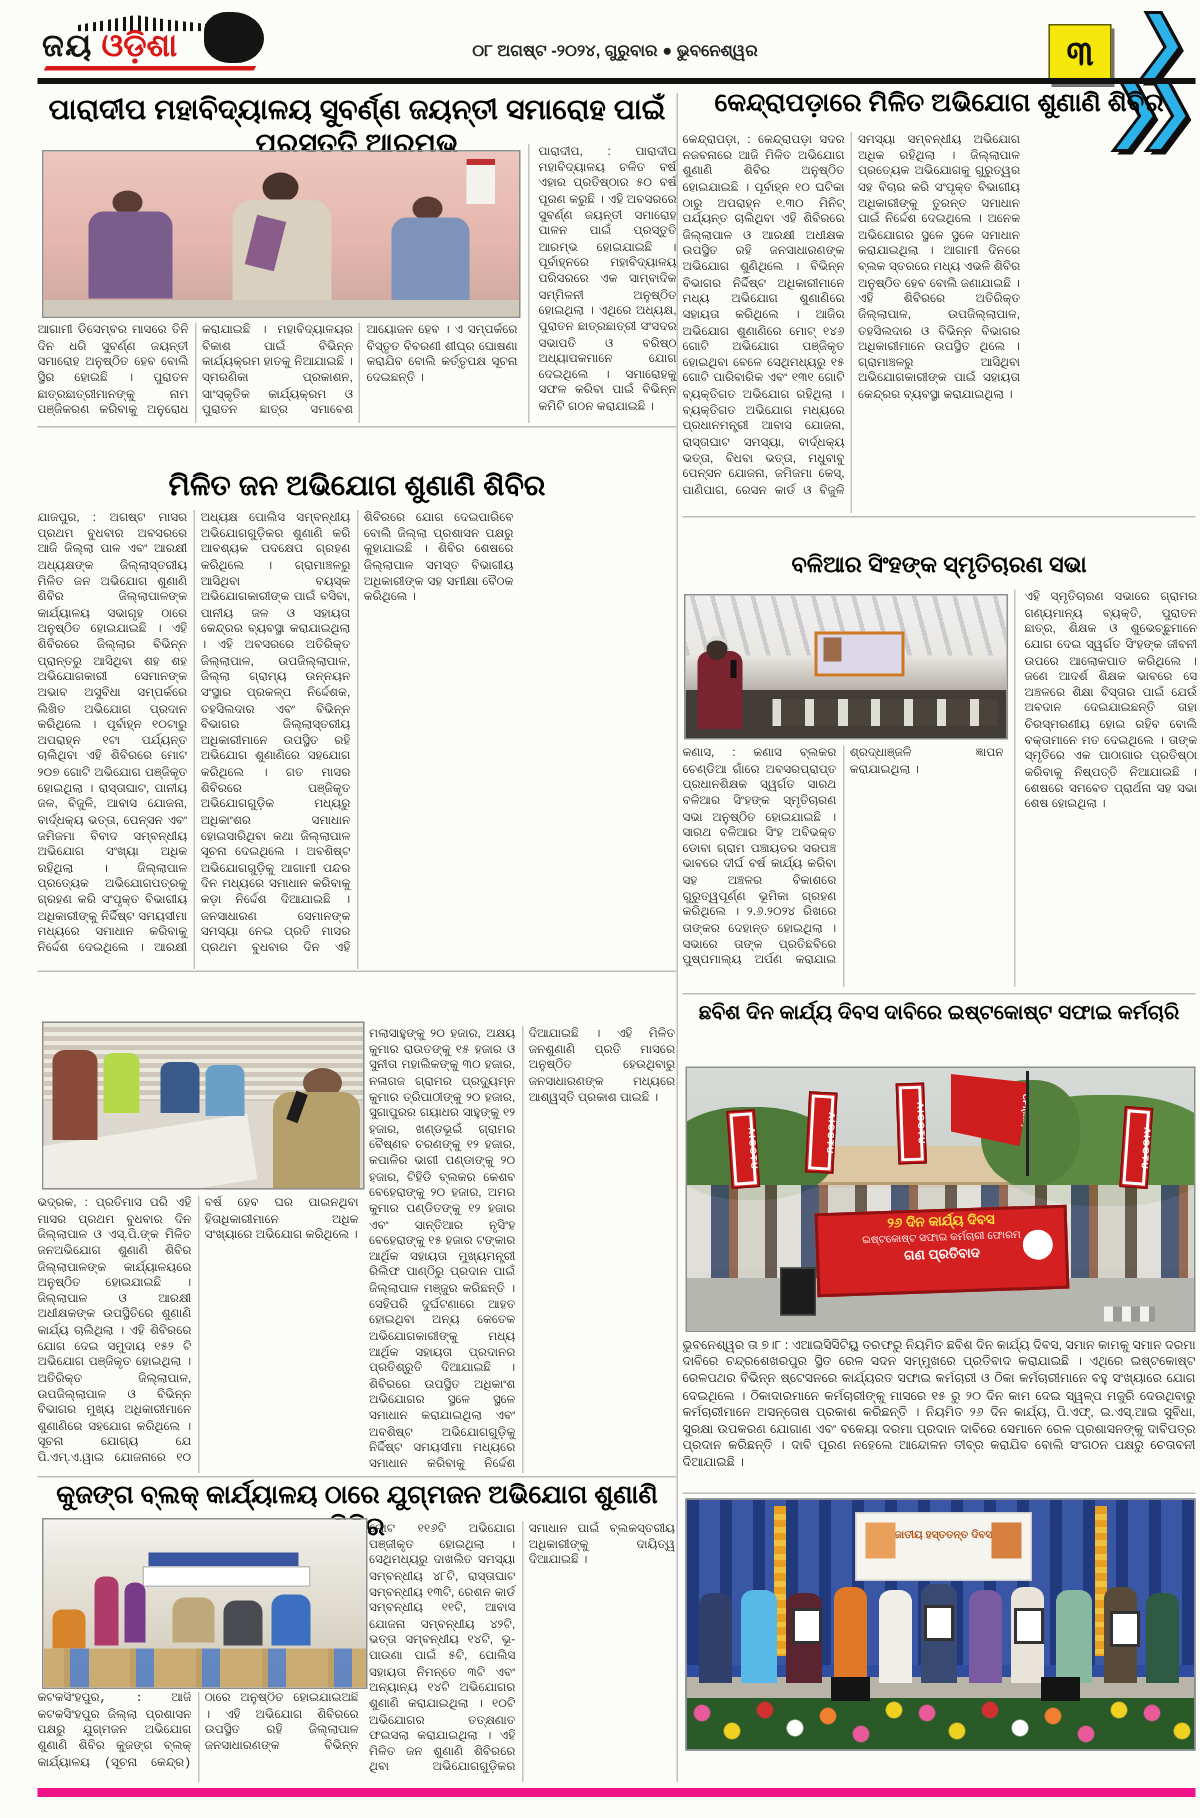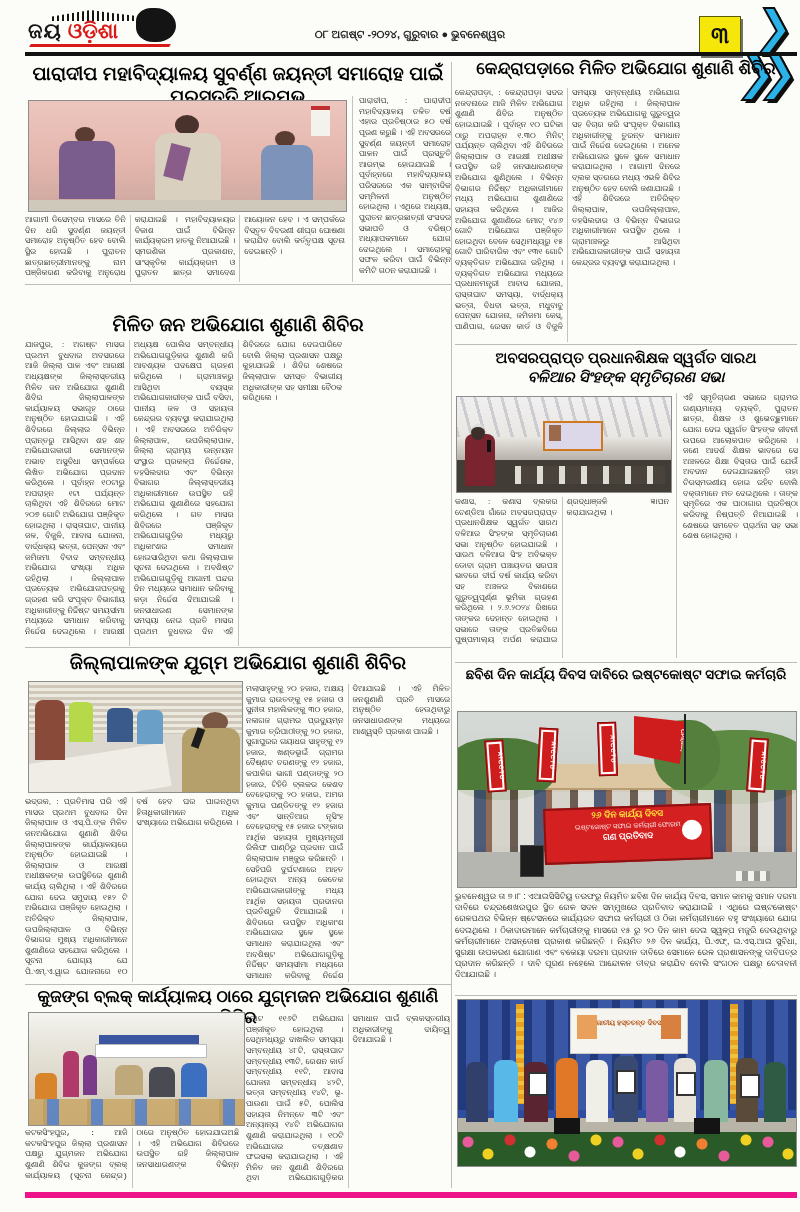--- a/index.html
+++ b/index.html
@@ -69,21 +69,20 @@
   <div class="body sidecol abs" style="left:352px;top:96px;width:92px;height:186px;">ପାରାଦୀପ, : ପାରାଦୀପ ମହାବିଦ୍ୟାଳୟ ଚଳିତ ବର୍ଷ ଏହାର ପ୍ରତିଷ୍ଠାର ୫୦ ବର୍ଷ ପୂରଣ କରୁଛି । ଏହି ଅବସରରେ ସୁବର୍ଣ୍ଣ ଜୟନ୍ତୀ ସମାରୋହ ପାଳନ ପାଇଁ ପ୍ରସ୍ତୁତି ଆରମ୍ଭ ହୋଇଯାଇଛି । ପୂର୍ବାହ୍ନରେ ମହାବିଦ୍ୟାଳୟ ପରିସରରେ ଏକ ସାମ୍ବାଦିକ ସମ୍ମିଳନୀ ଅନୁଷ୍ଠିତ ହୋଇଥିଲା । ଏଥିରେ ଅଧ୍ୟକ୍ଷ, ପୁରାତନ ଛାତ୍ରଛାତ୍ରୀ ସଂସଦର ସଭାପତି ଓ ବରିଷ୍ଠ ଅଧ୍ୟାପକମାନେ ଯୋଗ ଦେଇଥିଲେ । ସମାରୋହକୁ ସଫଳ କରିବା ପାଇଁ ବିଭିନ୍ନ କମିଟି ଗଠନ କରାଯାଇଛି ।</div>
   <div class="body cols3 abs" style="left:25px;top:215px;width:320px;height:67px;">ଆଗାମୀ ଡିସେମ୍ବର ମାସରେ ତିନି ଦିନ ଧରି ସୁବର୍ଣ୍ଣ ଜୟନ୍ତୀ ସମାରୋହ ଅନୁଷ୍ଠିତ ହେବ ବୋଲି ସ୍ଥିର ହୋଇଛି । ପୁରାତନ ଛାତ୍ରଛାତ୍ରୀମାନଙ୍କୁ ନାମ ପଞ୍ଜିକରଣ କରିବାକୁ ଅନୁରୋଧ କରାଯାଇଛି । ମହାବିଦ୍ୟାଳୟର ବିକାଶ ପାଇଁ ବିଭିନ୍ନ କାର୍ଯ୍ୟକ୍ରମ ହାତକୁ ନିଆଯାଇଛି । ସ୍ମରଣିକା ପ୍ରକାଶନ, ସାଂସ୍କୃତିକ କାର୍ଯ୍ୟକ୍ରମ ଓ ପୁରାତନ ଛାତ୍ର ସମାବେଶ ଆୟୋଜନ ହେବ । ଏ ସମ୍ପର୍କରେ ବିସ୍ତୃତ ବିବରଣୀ ଶୀଘ୍ର ଘୋଷଣା କରାଯିବ ବୋଲି କର୍ତ୍ତୃପକ୍ଷ ସୂଚନା ଦେଇଛନ୍ତି ।</div>
 
   <div class="rule-h" style="left:25px;top:284px;width:426px;"></div>
 
   <div class="abs hl" style="left:25px;top:313px;width:426px;font-size:19px;">ମିଳିତ ଜନ ଅଭିଯୋଗ ଶୁଣାଣି ଶିବିର</div>
   <div class="body cols4 abs" style="left:25px;top:340px;width:426px;height:306px;">ଯାଜପୁର, : ଅଗଷ୍ଟ ମାସର ପ୍ରଥମ ବୁଧବାର ଅବସରରେ ଆଜି ଜିଲ୍ଲା ପାଳ ଏବଂ ଆରକ୍ଷୀ ଅଧ୍ୟକ୍ଷଙ୍କ ଜିଲ୍ଲାସ୍ତରୀୟ ମିଳିତ ଜନ ଅଭିଯୋଗ ଶୁଣାଣି ଶିବିର ଜିଲ୍ଲାପାଳଙ୍କ କାର୍ଯ୍ୟାଳୟ ସଭାଗୃହ ଠାରେ ଅନୁଷ୍ଠିତ ହୋଇଯାଇଛି । ଏହି ଶିବିରରେ ଜିଲ୍ଲାର ବିଭିନ୍ନ ପ୍ରାନ୍ତରୁ ଆସିଥିବା ଶହ ଶହ ଅଭିଯୋଗକାରୀ ସେମାନଙ୍କ ଅଭାବ ଅସୁବିଧା ସମ୍ପର୍କରେ ଲିଖିତ ଅଭିଯୋଗ ପ୍ରଦାନ କରିଥିଲେ । ପୂର୍ବାହ୍ନ ୧୦ଟାରୁ ଅପରାହ୍ନ ୧ଟା ପର୍ଯ୍ୟନ୍ତ ଚାଲିଥିବା ଏହି ଶିବିରରେ ମୋଟ ୨୦୭ ଗୋଟି ଅଭିଯୋଗ ପଞ୍ଜିକୃତ ହୋଇଥିଲା । ରାସ୍ତାଘାଟ, ପାନୀୟ ଜଳ, ବିଜୁଳି, ଆବାସ ଯୋଜନା, ବାର୍ଦ୍ଧକ୍ୟ ଭତ୍ତା, ପେନ୍ସନ ଏବଂ ଜମିଜମା ବିବାଦ ସମ୍ବନ୍ଧୀୟ ଅଭିଯୋଗ ସଂଖ୍ୟା ଅଧିକ ରହିଥିଲା । ଜିଲ୍ଲାପାଳ ପ୍ରତ୍ୟେକ ଅଭିଯୋଗପତ୍ରକୁ ଗ୍ରହଣ କରି ସଂପୃକ୍ତ ବିଭାଗୀୟ ଅଧିକାରୀଙ୍କୁ ନିର୍ଦ୍ଦିଷ୍ଟ ସମୟସୀମା ମଧ୍ୟରେ ସମାଧାନ କରିବାକୁ ନିର୍ଦ୍ଦେଶ ଦେଇଥିଲେ । ଆରକ୍ଷୀ ଅଧ୍ୟକ୍ଷ ପୋଲିସ ସମ୍ବନ୍ଧୀୟ ଅଭିଯୋଗଗୁଡ଼ିକର ଶୁଣାଣି କରି ଆବଶ୍ୟକ ପଦକ୍ଷେପ ଗ୍ରହଣ କରିଥିଲେ । ଗ୍ରାମାଞ୍ଚଳରୁ ଆସିଥିବା ବୟସ୍କ ଅଭିଯୋଗକାରୀଙ୍କ ପାଇଁ ବସିବା, ପାନୀୟ ଜଳ ଓ ସହାୟତା କେନ୍ଦ୍ରର ବ୍ୟବସ୍ଥା କରାଯାଇଥିଲା । ଏହି ଅବସରରେ ଅତିରିକ୍ତ ଜିଲ୍ଲାପାଳ, ଉପଜିଲ୍ଲାପାଳ, ଜିଲ୍ଲା ଗ୍ରାମ୍ୟ ଉନ୍ନୟନ ସଂସ୍ଥାର ପ୍ରକଳ୍ପ ନିର୍ଦ୍ଦେଶକ, ତହସିଲଦାର ଏବଂ ବିଭିନ୍ନ ବିଭାଗର ଜିଲ୍ଲାସ୍ତରୀୟ ଅଧିକାରୀମାନେ ଉପସ୍ଥିତ ରହି ଅଭିଯୋଗ ଶୁଣାଣିରେ ସହଯୋଗ କରିଥିଲେ । ଗତ ମାସର ଶିବିରରେ ପଞ୍ଜିକୃତ ଅଭିଯୋଗଗୁଡ଼ିକ ମଧ୍ୟରୁ ଅଧିକାଂଶର ସମାଧାନ ହୋଇସାରିଥିବା କଥା ଜିଲ୍ଲାପାଳ ସୂଚନା ଦେଇଥିଲେ । ଅବଶିଷ୍ଟ ଅଭିଯୋଗଗୁଡ଼ିକୁ ଆଗାମୀ ପନ୍ଦର ଦିନ ମଧ୍ୟରେ ସମାଧାନ କରିବାକୁ କଡ଼ା ନିର୍ଦ୍ଦେଶ ଦିଆଯାଇଛି । ଜନସାଧାରଣ ସେମାନଙ୍କ ସମସ୍ୟା ନେଇ ପ୍ରତି ମାସର ପ୍ରଥମ ବୁଧବାର ଦିନ ଏହି ଶିବିରରେ ଯୋଗ ଦେଇପାରିବେ ବୋଲି ଜିଲ୍ଲା ପ୍ରଶାସନ ପକ୍ଷରୁ କୁହାଯାଇଛି । ଶିବିର ଶେଷରେ ଜିଲ୍ଲାପାଳ ସମସ୍ତ ବିଭାଗୀୟ ଅଧିକାରୀଙ୍କ ସହ ସମୀକ୍ଷା ବୈଠକ କରିଥିଲେ ।</div>
 
   <div class="rule-h" style="left:25px;top:647px;width:426px;"></div>
 
-  <div class="abs hl" style="left:25px;top:651px;width:426px;font-size:19px;">ଜିଲ୍ଲାପାଳଙ୍କ ଯୁଗ୍ମ ଅଭିଯୋଗ ଶୁଣାଣି ଶିବିର</div>
 
   <div class="photo" style="left:28px;top:681px;width:213px;height:110px;background:#dcd8d0;">
     <div class="pl" style="left:0;top:0;width:100%;height:52px;background:repeating-linear-gradient(180deg,#eceade 0 3px,#cfc8ba 3px 6px);"></div>
     <div class="pl" style="left:-10px;bottom:-6px;width:150px;height:44px;background:#efede6;transform:rotate(-9deg);"></div>
     <div class="pl" style="left:6px;top:18px;width:30px;height:60px;background:#8a4a3a;border-radius:8px 8px 0 0;"></div>
     <div class="pl" style="left:40px;top:20px;width:24px;height:40px;background:#b6d94a;border-radius:6px 6px 0 0;"></div>
     <div class="pl" style="left:78px;top:26px;width:26px;height:34px;background:#3a5a8c;border-radius:6px 6px 0 0;"></div>
     <div class="pl" style="left:108px;top:28px;width:26px;height:34px;background:#6aa0c8;border-radius:6px 6px 0 0;"></div>
     <div class="pl" style="right:14px;top:30px;width:26px;height:20px;background:#7a5844;border-radius:50%;"></div>
     <div class="pl" style="right:2px;top:46px;width:58px;height:64px;background:#b5a06b;border-radius:12px 12px 0 0;"></div>
@@ -110,22 +109,21 @@
   </div>
 
   <div class="body cols2 abs" style="left:246px;top:1014px;width:204px;height:174px;">ମୋଟ ୧୧୬ଟି ଅଭିଯୋଗ ପଞ୍ଜୀକୃତ ହୋଇଥିଲା । ସେଥିମଧ୍ୟରୁ ଦାଖଲିତ ସମସ୍ୟା ସମ୍ବନ୍ଧୀୟ ୪୮ଟି, ରାସ୍ତାଘାଟ ସମ୍ବନ୍ଧୀୟ ୧୩ଟି, ରେଶନ କାର୍ଡ ସମ୍ବନ୍ଧୀୟ ୧୧ଟି, ଆବାସ ଯୋଜନା ସମ୍ବନ୍ଧୀୟ ୪୨ଟି, ଭତ୍ତା ସମ୍ବନ୍ଧୀୟ ୧୪ଟି, ଭୂ-ପାଉଣା ପାଇଁ ୫ଟି, ପୋଲିସ ସହାୟତା ନିମନ୍ତେ ୩ଟି ଏବଂ ଅନ୍ୟାନ୍ୟ ୧୪ଟି ଅଭିଯୋଗର ଶୁଣାଣି କରାଯାଇଥିଲା । ୧୦ଟି ଅଭିଯୋଗର ତତ୍‌କ୍ଷଣାତ ଫଇସଲା କରାଯାଇଥିଲା । ଏହି ମିଳିତ ଜନ ଶୁଣାଣି ଶିବିରରେ ଥିବା ଅଭିଯୋଗଗୁଡ଼ିକର ସମାଧାନ ପାଇଁ ବ୍ଲକସ୍ତରୀୟ ଅଧିକାରୀଙ୍କୁ ଦାୟିତ୍ୱ ଦିଆଯାଇଛି ।</div>
   <div class="body cols2 abs" style="left:25px;top:1128px;width:214px;height:60px;font-family:Liberation Mono, monospace;">କଟକସିଂହପୁର, : ଆଜି କଟକସିଂହପୁର ଜିଲ୍ଲା ପ୍ରଶାସନ ପକ୍ଷରୁ ଯୁଗ୍ମଜନ ଅଭିଯୋଗ ଶୁଣାଣି ଶିବିର କୁଜଙ୍ଗ ବ୍ଲକ୍ କାର୍ଯ୍ୟାଳୟ (ସୂଚନା କେନ୍ଦ୍ର) ଠାରେ ଅନୁଷ୍ଠିତ ହୋଇଯାଇଅଛି । ଏହି ଅଭିଯୋଗ ଶିବିରରେ ଉପସ୍ଥିତ ରହି ଜିଲ୍ଲାପାଳ ଜନସାଧାରଣଙ୍କ ବିଭିନ୍ନ ଆପତ୍ତି ଅଭିଯୋଗର ଶୁଣାଣି କରିଥିଲେ ।</div>
 
   <div class="abs hl" style="left:455px;top:59px;width:342px;font-size:17px;">କେନ୍ଦ୍ରାପଡ଼ାରେ ମିଳିତ ଅଭିଯୋଗ ଶୁଣାଣି ଶିବିର</div>
   <div class="body cols3 abs" style="left:455px;top:88px;width:342px;height:254px;">କେନ୍ଦ୍ରାପଡ଼ା, : କେନ୍ଦ୍ରାପଡ଼ା ସଦର ନଜବନାରେ ଆଜି ମିଳିତ ଅଭିଯୋଗ ଶୁଣାଣି ଶିବିର ଅନୁଷ୍ଠିତ ହୋଇଯାଇଛି । ପୂର୍ବାହ୍ନ ୧୦ ଘଟିକା ଠାରୁ ଅପରାହ୍ନ ୧.୩୦ ମିନିଟ୍ ପର୍ଯ୍ୟନ୍ତ ଚାଲିଥିବା ଏହି ଶିବିରରେ ଜିଲ୍ଲାପାଳ ଓ ଆରକ୍ଷୀ ଅଧୀକ୍ଷକ ଉପସ୍ଥିତ ରହି ଜନସାଧାରଣଙ୍କ ଅଭିଯୋଗ ଶୁଣିଥିଲେ । ବିଭିନ୍ନ ବିଭାଗର ନିର୍ଦ୍ଦିଷ୍ଟ ଅଧିକାରୀମାନେ ମଧ୍ୟ ଅଭିଯୋଗ ଶୁଣାଣିରେ ସହାୟତା କରିଥିଲେ । ଆଜିର ଅଭିଯୋଗ ଶୁଣାଣିରେ ମୋଟ୍ ୧୪୬ ଗୋଟି ଅଭିଯୋଗ ପଞ୍ଜିକୃତ ହୋଇଥିବା ବେଳେ ସେଥିମଧ୍ୟରୁ ୧୫ ଗୋଟି ପାରିବାରିକ ଏବଂ ୧୩୧ ଗୋଟି ବ୍ୟକ୍ତିଗତ ଅଭିଯୋଗ ରହିଥିଲା । ବ୍ୟକ୍ତିଗତ ଅଭିଯୋଗ ମଧ୍ୟରେ ପ୍ରଧାନମନ୍ତ୍ରୀ ଆବାସ ଯୋଜନା, ରାସ୍ତାଘାଟ ସମସ୍ୟା, ବାର୍ଦ୍ଧକ୍ୟ ଭତ୍ତା, ବିଧବା ଭତ୍ତା, ମଧୁବାବୁ ପେନ୍ସନ ଯୋଜନା, ଜମିଜମା କେସ୍, ପାଣିପାଗ, ରେସନ କାର୍ଡ ଓ ବିଜୁଳି ସମସ୍ୟା ସମ୍ବନ୍ଧୀୟ ଅଭିଯୋଗ ଅଧିକ ରହିଥିଲା । ଜିଲ୍ଲାପାଳ ପ୍ରତ୍ୟେକ ଅଭିଯୋଗକୁ ଗୁରୁତ୍ୱର ସହ ବିଚାର କରି ସଂପୃକ୍ତ ବିଭାଗୀୟ ଅଧିକାରୀଙ୍କୁ ତୁରନ୍ତ ସମାଧାନ ପାଇଁ ନିର୍ଦ୍ଦେଶ ଦେଇଥିଲେ । ଅନେକ ଅଭିଯୋଗର ସ୍ଥଳେ ସ୍ଥଳେ ସମାଧାନ କରାଯାଇଥିଲା । ଆଗାମୀ ଦିନରେ ବ୍ଲକ ସ୍ତରରେ ମଧ୍ୟ ଏଭଳି ଶିବିର ଅନୁଷ୍ଠିତ ହେବ ବୋଲି ଜଣାଯାଇଛି । ଏହି ଶିବିରରେ ଅତିରିକ୍ତ ଜିଲ୍ଲାପାଳ, ଉପଜିଲ୍ଲାପାଳ, ତହସିଲଦାର ଓ ବିଭିନ୍ନ ବିଭାଗର ଅଧିକାରୀମାନେ ଉପସ୍ଥିତ ଥିଲେ । ଗ୍ରାମାଞ୍ଚଳରୁ ଆସିଥିବା ଅଭିଯୋଗକାରୀଙ୍କ ପାଇଁ ସହାୟତା କେନ୍ଦ୍ରର ବ୍ୟବସ୍ଥା କରାଯାଇଥିଲା ।</div>
 
   <div class="rule-h" style="left:455px;top:344px;width:342px;"></div>
 
-  <div class="abs hl" style="left:455px;top:349px;width:342px;font-size:15px;">ଅବସରପ୍ରାପ୍ତ ପ୍ରଧାନଶିକ୍ଷକ ସ୍ୱର୍ଗତ ସାରଥ</div>
-  <div class="abs hl" style="left:455px;top:368px;width:342px;font-size:15px;font-style:italic;">ବଳିଆର ସିଂହଙ୍କ ସ୍ମୃତିଚାରଣ ସଭା</div>
+  <div class="abs hl" style="left:455px;top:368px;width:342px;font-size:15px;">ବଳିଆର ସିଂହଙ୍କ ସ୍ମୃତିଚାରଣ ସଭା</div>
 
   <div class="photo" style="left:456px;top:396px;width:214px;height:95px;background:linear-gradient(180deg,#f0f0f1 0%,#e9e7e2 42%,#70655a 100%);">
     <div class="pl" style="left:0;top:0;width:100%;height:40px;background:repeating-linear-gradient(75deg,rgba(178,178,186,.55) 0 3px,transparent 3px 13px);"></div>
     <div class="pl" style="left:86px;top:24px;width:56px;height:26px;background:#dcd8ea;border:2px solid #d07820;"></div>
     <div class="pl" style="left:92px;top:28px;width:12px;height:16px;background:#9a6a4a;"></div>
     <div class="pl" style="left:0;bottom:0;width:100%;height:32px;background:#423c36;"></div>
     <div class="pl" style="left:58px;bottom:8px;width:150px;height:18px;background:repeating-linear-gradient(90deg,#efefe6 0 6px,#4a443c 6px 22px);opacity:.9;"></div>
     <div class="pl" style="left:8px;bottom:6px;width:30px;height:52px;background:#7a2430;border-radius:8px 8px 0 0;"></div>
     <div class="pl" style="left:14px;bottom:52px;width:14px;height:13px;background:#3c2f29;border-radius:50%;border-top:3px solid #ddd;"></div>
     <div class="pl" style="left:30px;bottom:40px;width:4px;height:12px;background:#111;"></div>

